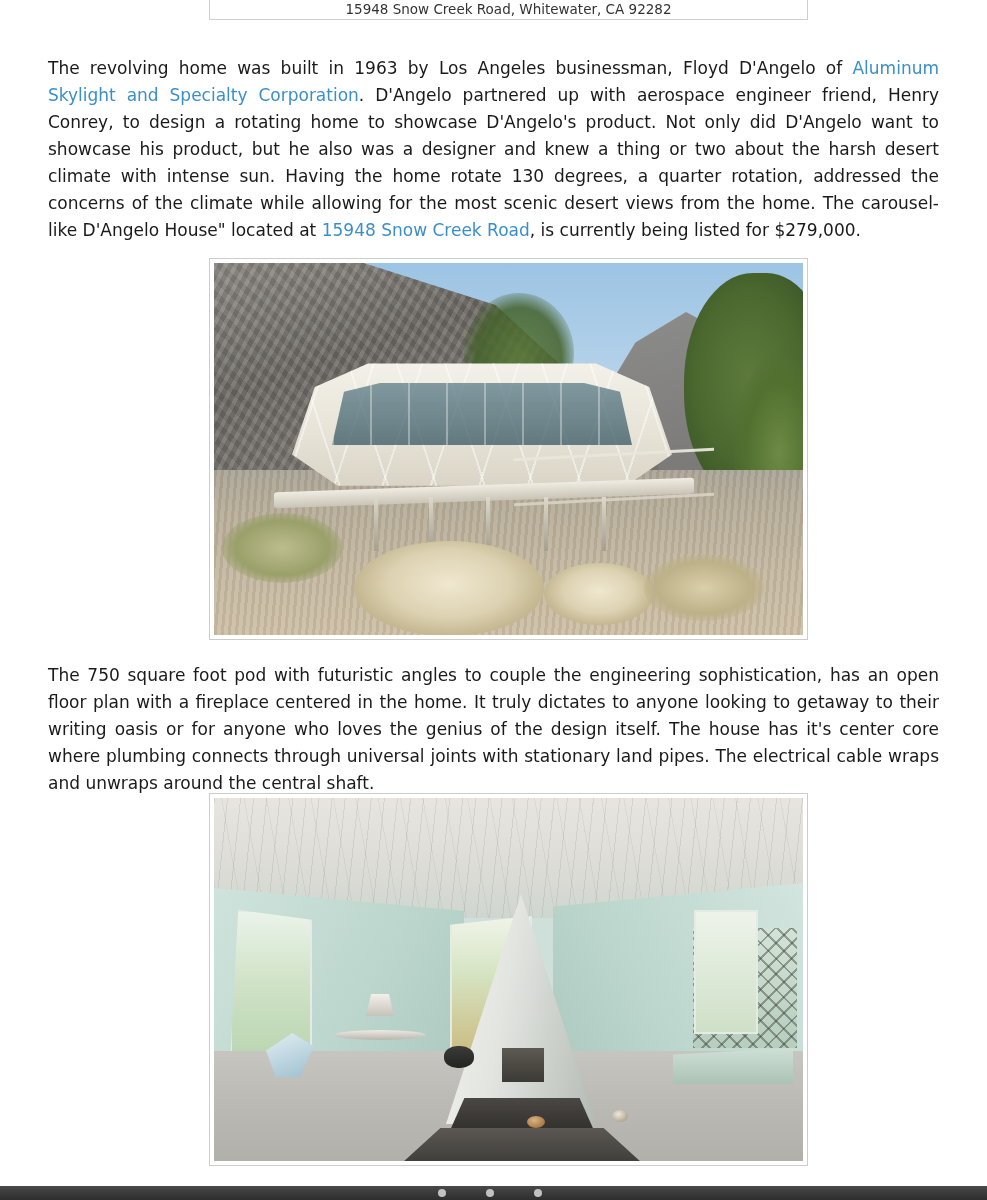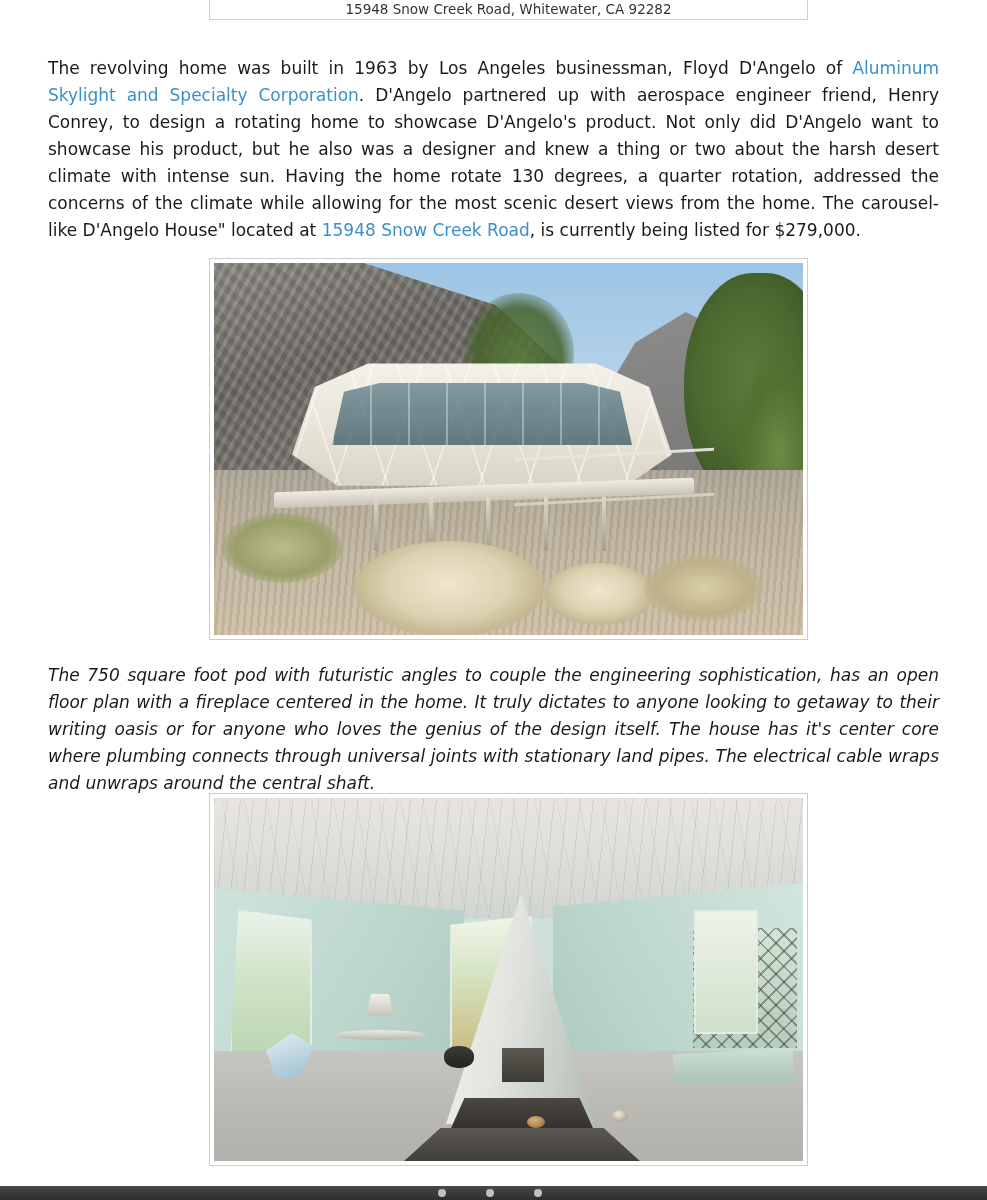--- a/index.html
+++ b/index.html
@@ -54,21 +54,21 @@
     left: 48px;
     width: 891px;
     font-size: 17px;
     line-height: 27px;
     text-align: justify;
     text-justify: inter-word;
     color: #1a1a1a;
     font-family: "DejaVu Sans", sans-serif;
   }
   #para1 { top: 38px; }
-  #para2 { top: 645px; font-style: italic; }
+  #para2 { top: 645px; }
 
   .para a, .link {
     color: #3b8fc9;
     text-decoration: none;
   }
 
   
   .figure {
     position: absolute;
     border: 1px solid #cccccc;

